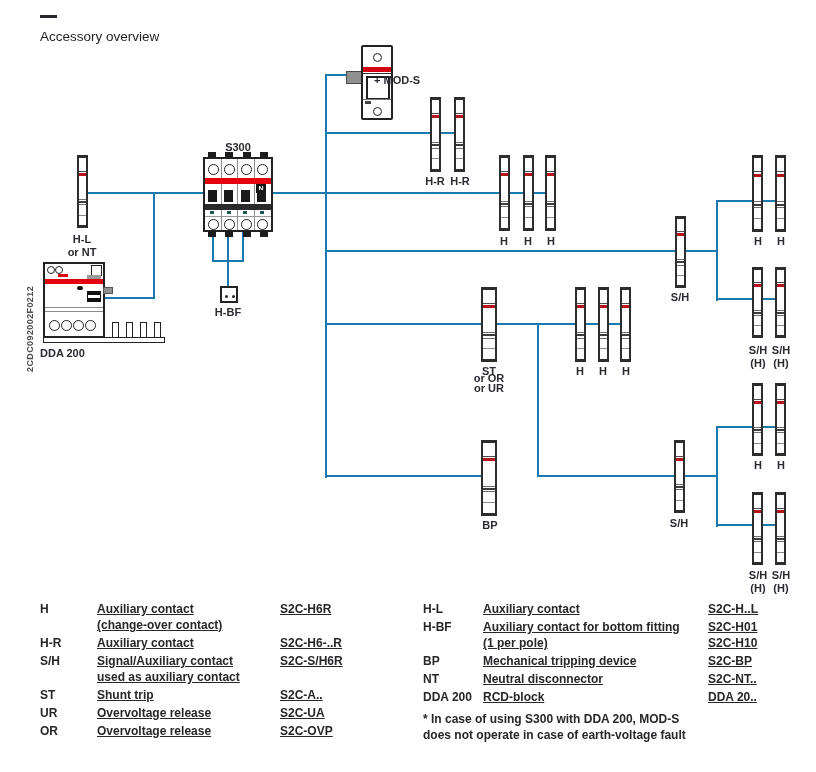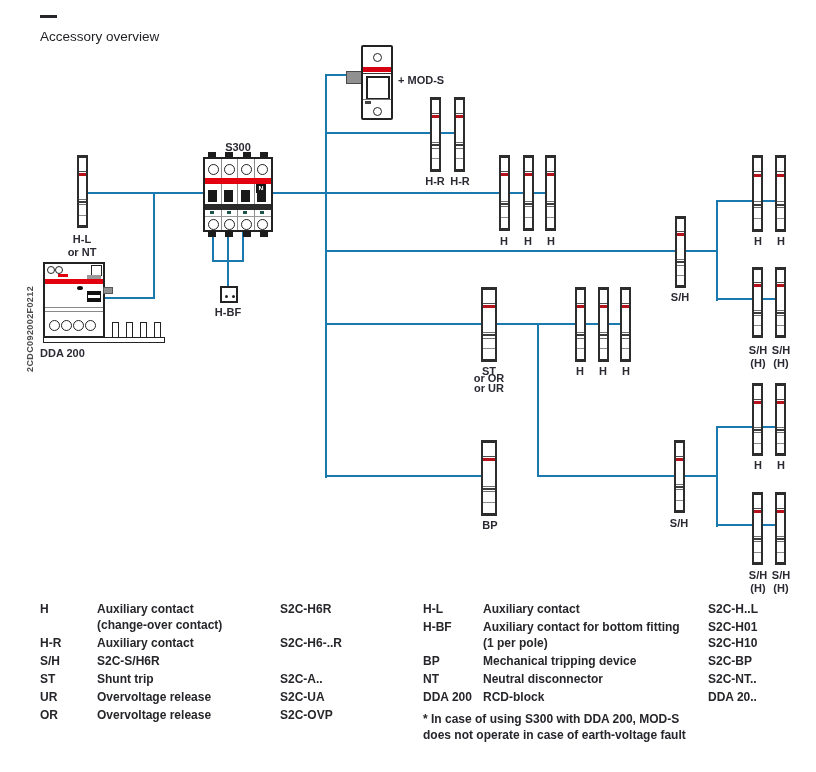--- a/index.html
+++ b/index.html
@@ -85,21 +85,21 @@
   .dda .tl{position:absolute;left:0;width:58px;height:1px;background:#8a8a8a;}
   .dda .cb{position:absolute;width:9px;height:9px;border:1.5px solid #222;border-radius:50%;background:#fff;top:56px;}
   .dda .tabr{position:absolute;left:60px;top:25px;width:8px;height:5px;background:#909090;border:1px solid #555;}
   .dda .rail{position:absolute;left:0;top:75px;width:122px;height:6px;background:#fff;border:1.5px solid #222;box-sizing:border-box;}
   .dda .prong{position:absolute;top:60px;width:7px;height:16px;background:#fff;border:1.5px solid #222;box-sizing:border-box;}
 
   
   .legend{position:absolute;font-size:12px;font-weight:bold;color:#26262b;}
   .lrow{display:flex;margin-bottom:2px;line-height:16px;align-items:flex-start;}
   .lterm{flex:0 0 auto;}
-  .ldesc,.lcode{white-space:pre-line;}
+  .ldesc,.lcode{white-space:pre-line;text-decoration:underline;}
   .legend-left .lterm{width:57px;}
   .legend-left .ldesc{width:183px;}
   .legend-right .lterm{width:60px;}
   .legend-right .ldesc{width:225px;}
   .footnote{margin-top:6px;white-space:pre-line;line-height:16px;}
 </style>
 </head>
 <body>
 
 <div class="page">
@@ -232,21 +232,21 @@
     <div class="prong" style="left:97px"></div>
     <div class="prong" style="left:111px"></div>
     <div class="rail"></div>
   </div>
 
   <span class="dl" style="left:82px;top:233px">H-L</span>
   <span class="dl" style="left:82px;top:246px">or NT</span>
   <span class="dl" style="left:238px;top:141px">S300</span>
   <span class="dl la" style="left:40px;top:347px">DDA 200</span>
   <span class="dl" style="left:228px;top:306px">H-BF</span>
-  <span class="dl la" style="left:398px;top:74px">+ MOD-S</span>
+  <span class="dl la" style="left:374px;top:74px">+ MOD-S</span>
   <span class="dl" style="left:435px;top:175px">H-R</span>
   <span class="dl" style="left:460px;top:175px">H-R</span>
   <span class="dl" style="left:504px;top:235px">H</span>
   <span class="dl" style="left:528px;top:235px">H</span>
   <span class="dl" style="left:551px;top:235px">H</span>
   <span class="dl" style="left:680px;top:291px">S/H</span>
   <span class="dl" style="left:758px;top:235px">H</span>
   <span class="dl" style="left:781px;top:235px">H</span>
   <span class="dl" style="left:758px;top:344px">S/H</span>
   <span class="dl" style="left:781px;top:344px">S/H</span>
@@ -274,20 +274,22 @@
 (change-over contact)</span>
       <span class="lcode">S2C-H6R</span>
     </div>
     <div class="lrow">
       <span class="lterm">H-R</span>
       <span class="ldesc">Auxiliary contact</span>
       <span class="lcode">S2C-H6-..R</span>
     </div>
     <div class="lrow">
       <span class="lterm">S/H</span>
+      <span class="ldesc">Signal/Auxiliary contact
+used as auxiliary contact</span>
       <span class="lcode">S2C-S/H6R</span>
     </div>
     <div class="lrow">
       <span class="lterm">ST</span>
       <span class="ldesc">Shunt trip</span>
       <span class="lcode">S2C-A..</span>
     </div>
     <div class="lrow">
       <span class="lterm">UR</span>
       <span class="ldesc">Overvoltage release</span>

